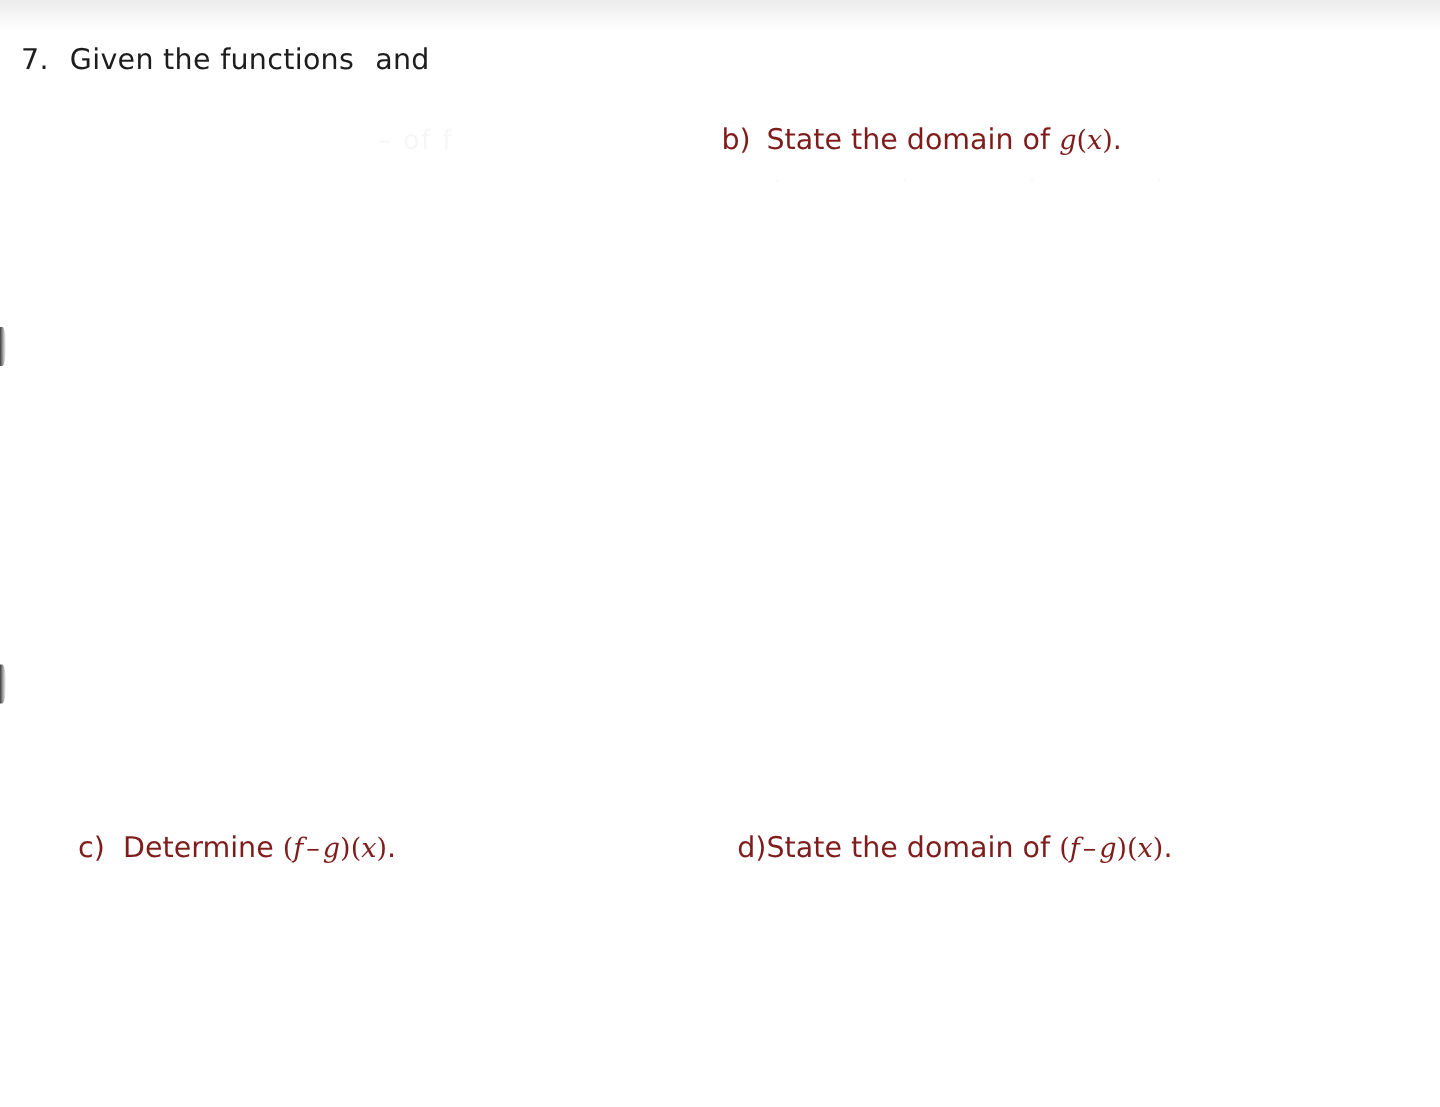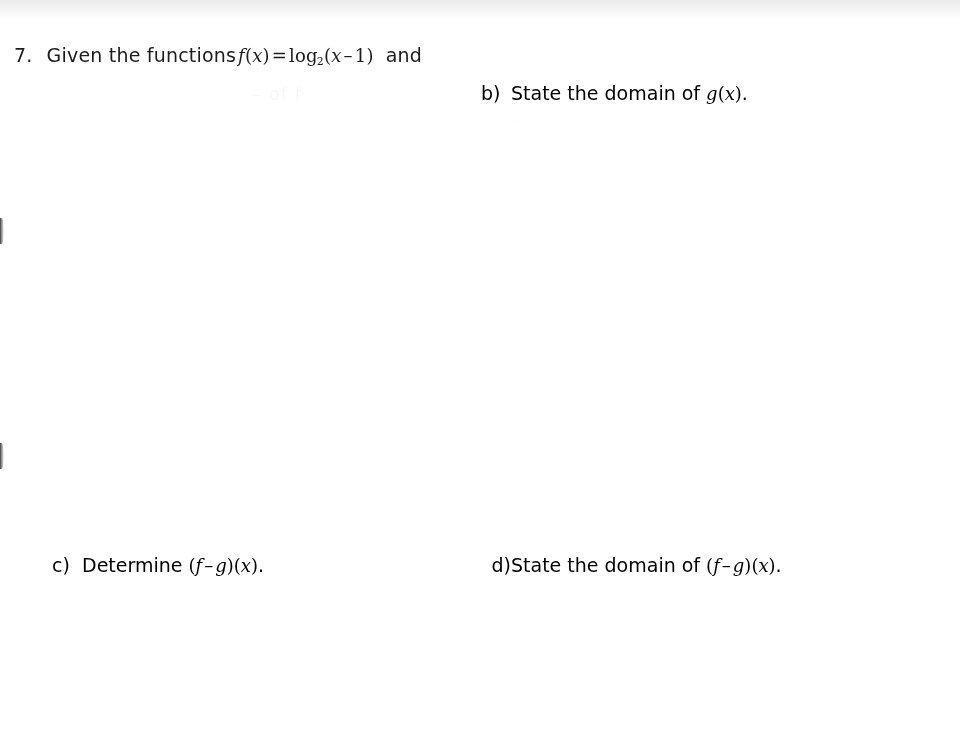--- a/index.html
+++ b/index.html
@@ -62,21 +62,21 @@
     display: flex;
     align-items: baseline;
   }
   #stem .num {
     margin-right: 14px;
   }
   #stem .stem-words {
     margin-right: 2px;
   }
   #stem .conj {
-    margin: 16px 12px;
+    margin: 1px 12px;
   }
 
   
   .math {
     font-family: "DejaVu Serif", serif;
     font-size: 18px;
     white-space: nowrap;
   }
   .math .var {
     font-style: italic;
@@ -104,21 +104,21 @@
     line-height: 0;
   }
   .math .comma {
     margin-left: 5px;
   }
 
   
   .subq {
     position: absolute;
     font-size: 19px;
-    color: #000000;
+    color: #7f1d1d;
   }
   .subq .lbl {
     display: inline-block;
     width: 30px;
   }
   .subq .body {
     display: inline;
   }
   .subq .second-line {
     display: block;
@@ -155,21 +155,20 @@
   <div class="edge-mark m1"></div>
   <div class="edge-mark m2"></div>
 
   <div class="ghost" id="ghost-of">– of f</div>
   <div class="ghost" id="ghost-row">· · · ·</div>
 
   <div class="qtext" id="stem">
     <span class="num">7.</span>
     <span class="stem-words">Given the functions</span>
 
-    <span class="math"><span class="fn">f</span><span>(</span><span class="var">x</span><span>)</span><span class="op">=</span><span>log</span><span class="logbase">2</span><span>(</span><span class="var">x</span><span class="op">–</span><span>1</span><span>)</span></span>
 
     <span class="conj">and</span>
 
   </div>
 
   <div class="subq" id="q-b">
     <span class="lbl">b)</span><span class="body">State the domain of </span><span class="math"><span class="fn">g</span><span>(</span><span class="var">x</span><span>)</span></span><span>.</span>
   </div>
 
   <div class="subq" id="q-c">

